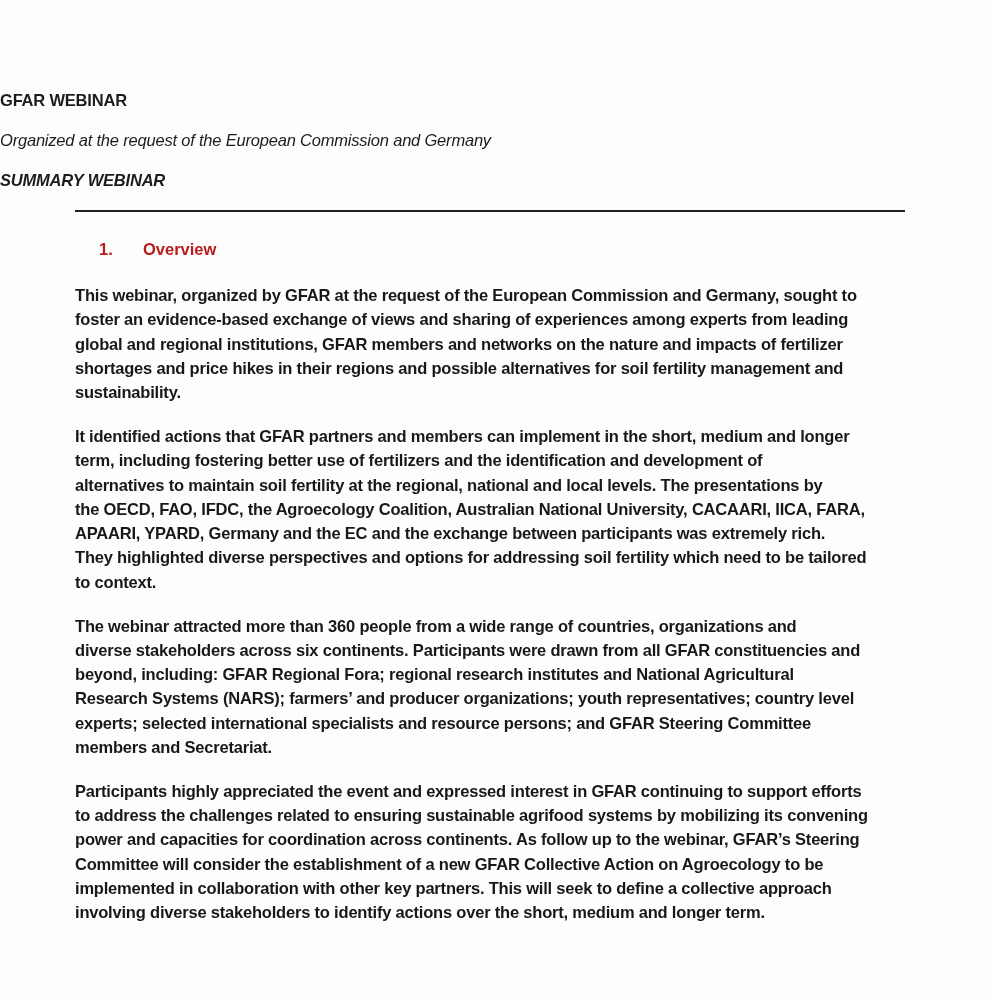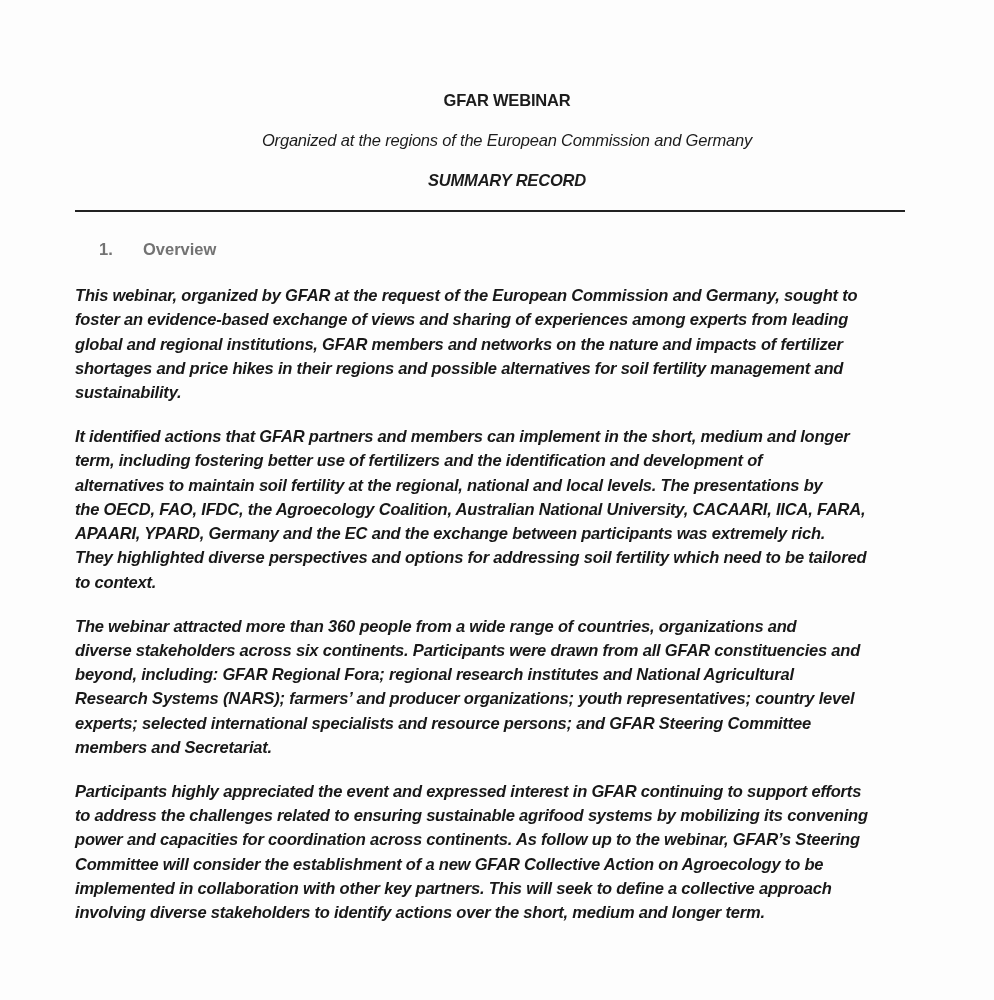--- a/index.html
+++ b/index.html
@@ -12,76 +12,73 @@
     width: 994px;
     height: 1000px;
     background: #fdfdfd;
     color: #1c1c1c;
     font-family: "Liberation Sans", sans-serif;
     overflow: hidden;
     box-sizing: border-box;
   }
   .doc-header {
     padding-top: 90px;
-    text-align: center;
     letter-spacing: -0.2px;
-    padding-left: 20px;
   }
   .hline {
     font-size: 16.5px;
     line-height: 20px;
     margin: 0 0 20px 0;
   }
   .t-bold { font-weight: 700; }
   .t-italic { font-style: italic; }
   .t-bolditalic { font-weight: 700; font-style: italic; }
   .rule {
     border: none;
     border-top: 2.4px solid #222222;
     margin: 2px 89px 0 75px;
     height: 0;
   }
   .section-heading {
     margin: 27px 0 0 99px;
     font-size: 16.5px;
     line-height: 20px;
     font-weight: 700;
-    color: #737373;
+    color: #b91c1c;
   }
   .section-number {
     display: inline-block;
     min-width: 44px;
   }
   .content {
     margin-left: 75px;
     margin-right: 60px;
   }
   .para {
     font-size: 16.5px;
     line-height: 24.3px;
     font-weight: 700;
-    font-style: italic;
     white-space: pre-line;
     letter-spacing: -0.2px;
     margin: 0 0 19.5px 0;
     color: #181818;
   }
   .content .para:first-child {
     margin-top: 24px;
   }
 </style>
 </head>
 <body>
 
 <div class="page">
 
   <div class="doc-header">
     <div class="hline t-bold">GFAR WEBINAR</div>
-    <div class="hline t-italic">Organized at the regions of the European Commission and Germany</div>
-    <div class="hline t-bolditalic">SUMMARY RECORD</div>
+    <div class="hline t-italic">Organized at the request of the European Commission and Germany</div>
+    <div class="hline t-bolditalic">SUMMARY WEBINAR</div>
   </div>
 
   <hr class="rule">
 
   <div class="section-heading">
     <span class="section-number">1.</span><span>Overview</span>
   </div>
 
   <div class="content">
     <p class="para">This webinar, organized by GFAR at the request of the European Commission and Germany, sought to

